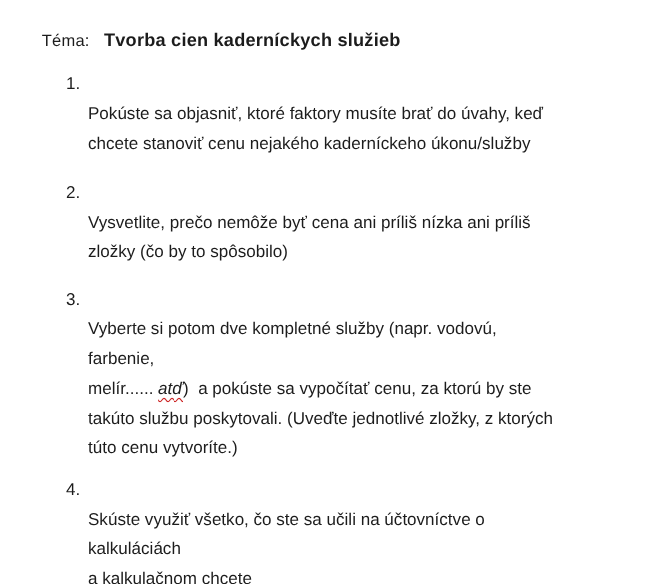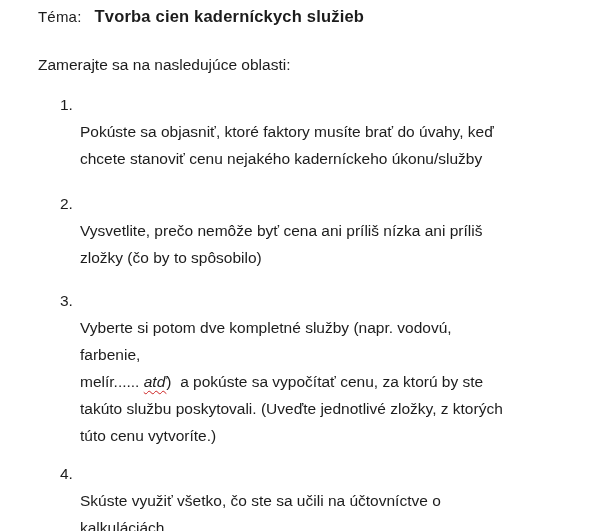--- a/index.html
+++ b/index.html
@@ -16,21 +16,21 @@
     background: var(--page-background);
     overflow: hidden;
   }
   body {
     font-family: "Liberation Sans", "DejaVu Sans", sans-serif;
     color: var(--text-color);
   }
   .page {
     width: 534px;
     height: 531px;
-    padding: 4px 28px 0 38px;
+    padding: 25px 28px 0 38px;
     background: var(--page-background);
   }
   .topic-line {
     font-size: 15px;
     line-height: 24px;
     white-space: nowrap;
   }
   .topic-label {
     font-weight: 400;
     letter-spacing: 0.2px;
@@ -86,21 +86,20 @@
 </style>
 </head>
 <body>
 
 <div class="page">
 
   <div class="topic-line">
     <span class="topic-label">Téma:</span><span class="topic-title">Tvorba cien kaderníckych služieb</span>
   </div>
 
-  <p class="intro">Zamerajte sa na nasledujúce oblasti:</p>
 
   <ol class="task-list">
 
     <li>
       <span class="num">1.</span>
       <div class="item-body"><span class="item-text">Pokúste sa objasniť, ktoré faktory musíte brať do úvahy, keď
 chcete stanoviť cenu nejakého kaderníckeho úkonu/služby</span></div>
     </li>
 
     <li>

